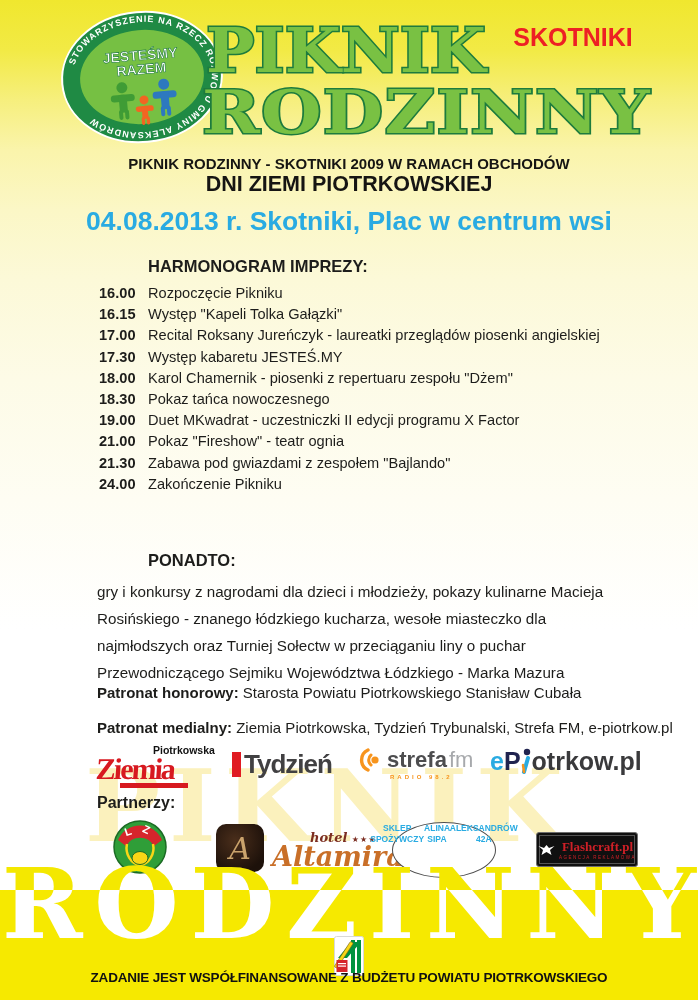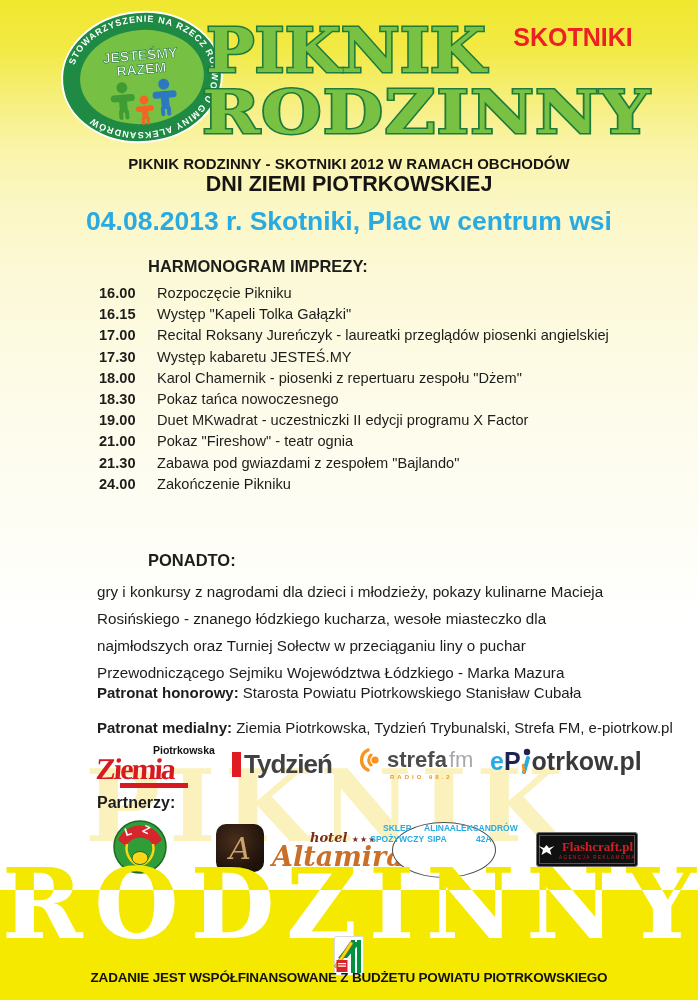--- a/index.html
+++ b/index.html
@@ -24,21 +24,21 @@
   .corner .c2{font-size:25px;letter-spacing:9px;margin-top:3px;text-indent:9px;}
 
   
   .sub1{left:0;top:155px;width:100%;text-align:center;font-size:15px;font-weight:bold;color:#161513;}
   .sub2{left:0;top:172px;width:100%;text-align:center;font-size:21.5px;font-weight:bold;color:#161513;}
   .dateline{left:0;top:206px;width:100%;text-align:center;font-size:26.5px;font-weight:bold;color:#29abe2;}
 
   
   .sched-head{left:148px;top:257px;font-size:16.5px;font-weight:bold;}
   .sched{left:99px;top:283px;width:516px;font-size:14.6px;line-height:21.2px;}
-  .sched-row{display:grid;grid-template-columns:44px 1fr;column-gap:14px;}
+  .sched-row{display:grid;grid-template-columns:44px 1fr;column-gap:5px;}
   .sched-row .time{font-weight:bold;}
   .sched-row.just .stext{text-align:justify;}
 
   
   .extra-head{left:148px;top:551px;font-size:16.5px;font-weight:bold;}
   .extra-text{left:97px;top:578px;width:516px;font-size:15.2px;line-height:27px;}
   .patronat1{left:97px;top:684px;font-size:15px;}
   .patronat2{left:97px;top:719px;font-size:15px;}
   .patronat1 b,.patronat2 b{font-weight:bold;}
 
@@ -134,21 +134,21 @@
       </g>
     </g>
   </svg>
 
   <div class="abs title-line t1 z1">PIKNIK</div>
   <div class="abs title-line t2 z1">RODZINNY</div>
   <div class="abs corner z1">
     <div class="c1">SKOTNIKI</div>
   </div>
 
-  <div class="abs sub1 z1">PIKNIK RODZINNY - SKOTNIKI 2012 W RAMACH OBCHODÓW</div>
+  <div class="abs sub1 z1">PIKNIK RODZINNY - SKOTNIKI 2009 W RAMACH OBCHODÓW</div>
   <div class="abs sub2 z1">DNI ZIEMI PIOTRKOWSKIEJ</div>
   <div class="abs dateline z1">04.08.2013 r. Skotniki, Plac w centrum wsi</div>
 
   <div class="abs sched-head z1">HARMONOGRAM IMPREZY:</div>
   <div class="abs sched z1">
     <div class="sched-row">
         <span class="time">16.00</span>
         <span class="stext">Rozpoczęcie Pikniku</span>
       </div>
     <div class="sched-row">

